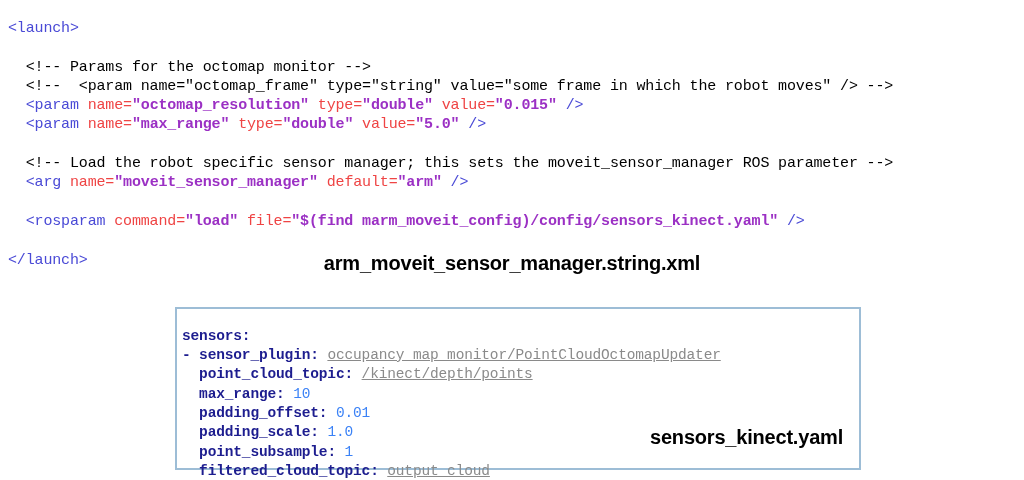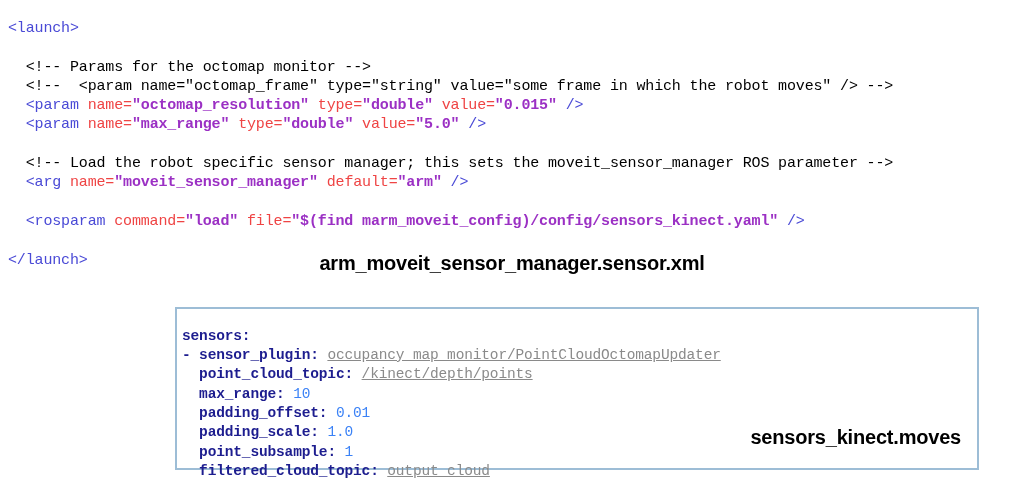--- a/index.html
+++ b/index.html
@@ -47,21 +47,21 @@
     font-size: 20px;
     color: #000000;
     letter-spacing: -0.2px;
   }
 
   
   #yaml-box {
     position: absolute;
     left: 175px;
     top: 307px;
-    width: 804px;
+    width: 686px;
     height: 163px;
     box-sizing: border-box;
     border: 2px solid #9dbdd6;
     background: #ffffff;
   }
   #yaml-code {
     position: absolute;
     left: 5px;
     top: 3px;
     font-family: "Liberation Mono", "DejaVu Sans Mono", monospace;
@@ -85,18 +85,18 @@
     font-size: 20px;
     color: #000000;
     letter-spacing: -0.2px;
   }
 </style>
 </head>
 <body>
 
 <pre id="xml-code"><span class="ln"><span class="t-tag">&lt;launch&gt;</span></span><span class="ln blank">&nbsp;</span><span class="ln">  <span class="t-cmt">&lt;!-- Params for the octomap monitor --&gt;</span></span><span class="ln">  <span class="t-cmt">&lt;!--  &lt;param name="octomap_frame" type="string" value="some frame in which the robot moves" /&gt; --&gt;</span></span><span class="ln">  <span class="t-tag">&lt;param </span><span class="t-attr">name=</span><span class="t-val">"octomap_resolution"</span><span class="t-attr"> type=</span><span class="t-val">"double"</span><span class="t-attr"> value=</span><span class="t-val">"0.015"</span><span class="t-tag"> /&gt;</span></span><span class="ln">  <span class="t-tag">&lt;param </span><span class="t-attr">name=</span><span class="t-val">"max_range"</span><span class="t-attr"> type=</span><span class="t-val">"double"</span><span class="t-attr"> value=</span><span class="t-val">"5.0"</span><span class="t-tag"> /&gt;</span></span><span class="ln blank">&nbsp;</span><span class="ln">  <span class="t-cmt">&lt;!-- Load the robot specific sensor manager; this sets the moveit_sensor_manager ROS parameter --&gt;</span></span><span class="ln">  <span class="t-tag">&lt;arg </span><span class="t-attr">name=</span><span class="t-val">"moveit_sensor_manager"</span><span class="t-attr"> default=</span><span class="t-val">"arm"</span><span class="t-tag"> /&gt;</span></span><span class="ln blank">&nbsp;</span><span class="ln">  <span class="t-tag">&lt;rosparam </span><span class="t-attr">command=</span><span class="t-val">"load"</span><span class="t-attr"> file=</span><span class="t-val">"$(find marm_moveit_config)/config/sensors_kinect.yaml"</span><span class="t-tag"> /&gt;</span></span><span class="ln blank">&nbsp;</span><span class="ln"><span class="t-tag">&lt;/launch&gt;</span></span></pre>
 
-<div id="xml-caption">arm_moveit_sensor_manager.sensor.xml</div>
+<div id="xml-caption">arm_moveit_sensor_manager.string.xml</div>
 
 <div id="yaml-box">
   <pre id="yaml-code"><span class="ln"><span class="y-key">sensors:</span></span><span class="ln"><span class="y-key">- sensor_plugin</span><span class="y-punc">: </span><span class="y-str">occupancy_map_monitor/PointCloudOctomapUpdater</span></span><span class="ln"><span class="y-key">  point_cloud_topic</span><span class="y-punc">: </span><span class="y-str">/kinect/depth/points</span></span><span class="ln"><span class="y-key">  max_range</span><span class="y-punc">: </span><span class="y-num">10</span></span><span class="ln"><span class="y-key">  padding_offset</span><span class="y-punc">: </span><span class="y-num">0.01</span></span><span class="ln"><span class="y-key">  padding_scale</span><span class="y-punc">: </span><span class="y-num">1.0</span></span><span class="ln"><span class="y-key">  point_subsample</span><span class="y-punc">: </span><span class="y-num">1</span></span><span class="ln"><span class="y-key">  filtered_cloud_topic</span><span class="y-punc">: </span><span class="y-str">output_cloud</span></span></pre>
-  <div id="yaml-caption">sensors_kinect.moves</div>
+  <div id="yaml-caption">sensors_kinect.yaml</div>
 </div>
 
 </body></html>

